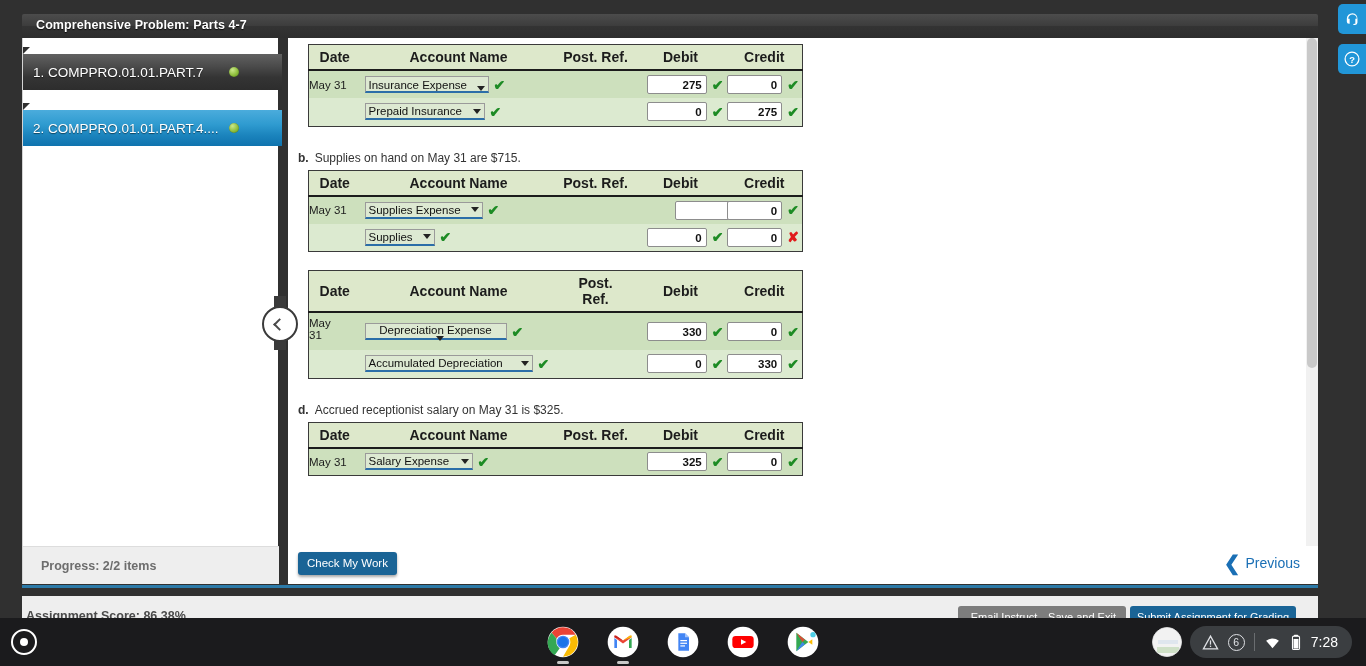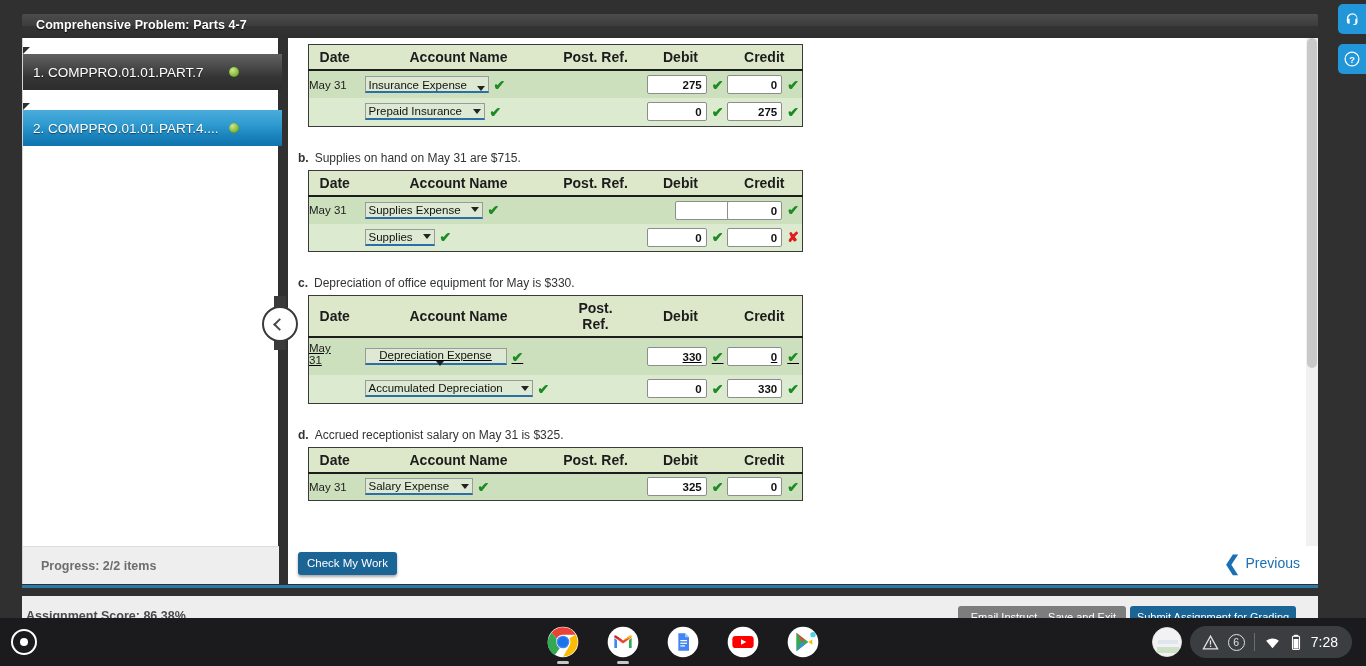--- a/index.html
+++ b/index.html
@@ -486,21 +486,20 @@
                       <div class="numbox">0</div>
                       <span class="mark no">✘</span>
                     </div>
                   </td>
                 </tr>
               </tbody>
             </table>
             <div style="height: 18px;"></div>
           </div>
           <div class="section">
-            <div class="prompt"><span class="ltr">c.</span><span>Depreciation of office equipment for May is $330.</span></div>
             <table class="journal" style="width: 494px;">
               <colgroup>
                 <col style="width: 52px;">
                 <col style="width: 196px;">
                 <col style="width: 78px;">
                 <col style="width: 92px;">
                 <col style="width: 76px;">
               </colgroup>
               <thead>
                 <tr>
@@ -508,21 +507,21 @@
                   <th>Account Name</th>
                   <th>
                     <div>Post.</div>
                     <div>Ref.</div>
                   </th>
                   <th>Debit</th>
                   <th>Credit</th>
                 </tr>
               </thead>
               <tbody>
-                <tr class="r1" style="height: 38px; text-decoration: underline;">
+                <tr class="r1" style="height: 38px;">
                   <td class="td-date" style="vertical-align: top; padding-top: 4px;">
                     <div>May</div>
                     <div>31</div>
                   </td>
                   <td>
                     <div class="cell-flex left">
                       <div class="acct" style="width: 142px; flex-direction: column;">
                         <span>Depreciation Expense</span>
                         <span class="caret"></span>
                       </div>

